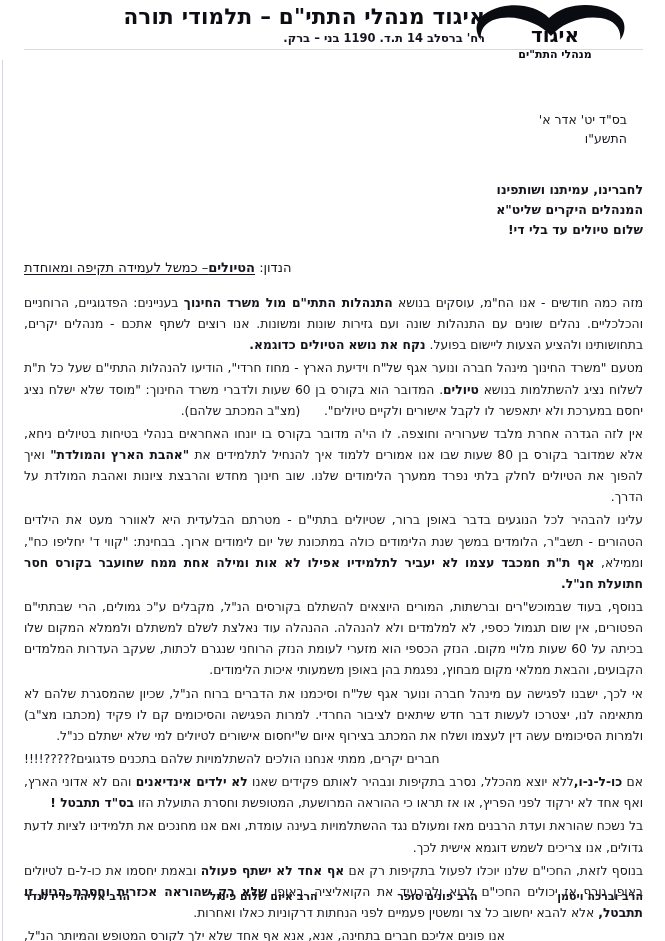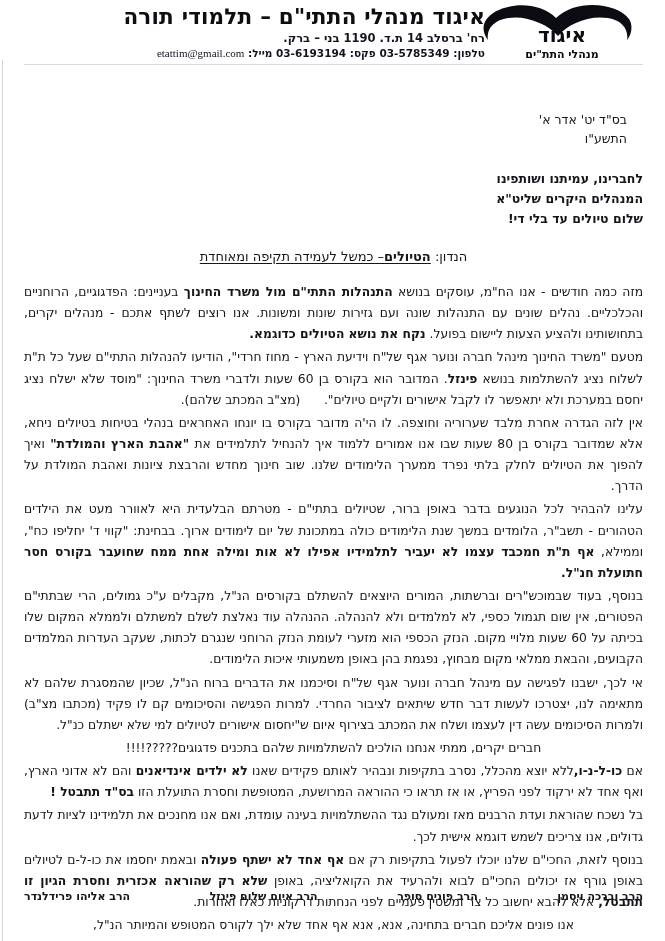--- a/index.html
+++ b/index.html
@@ -36,21 +36,21 @@
 
   
   .letterhead {
     position: relative;
     height: 70px;
     padding-top: 4px;
   }
   .lh-logo {
     position: absolute;
     top: 2px;
-    right: 9px;
+    right: 16px;
     width: 152px;
     height: 62px;
   }
   .lh-logo svg { display: block; }
   .lh-text {
     margin-right: 158px;
     text-align: right;
     direction: rtl;
   }
   .lh-title {
@@ -92,33 +92,33 @@
     padding-right: 16px;
     direction: rtl;
     text-align: right;
     width: 180px;
     font-size: 12.5px;
     line-height: 1.55;
   }
 
   
   .addressee {
-    margin-top: 20px;
+    margin-top: 31px;
     direction: rtl;
     text-align: right;
     font-size: 12.5px;
     font-weight: 700;
     line-height: 1.62;
   }
 
   
   .subject {
     margin-top: 17px;
     direction: rtl;
-    text-align: center;
+    text-align: left;
     font-size: 13px;
     line-height: 1.5;
   }
   .subject .underlined {
     text-decoration: underline;
     text-underline-offset: 2px;
   }
   .subject b { font-weight: 700; }
 
   
@@ -127,21 +127,21 @@
     direction: rtl;
     text-align: justify;
     font-size: 12.3px;
     line-height: 1.72;
   }
   .body p {
     margin: 0 0 2px 0;
   }
   .body p.tight { margin-bottom: 12px; }
   .body b { font-weight: 700; }
-  .center { text-align: center; }
+  .center { text-align: left; }
 
   
   .signatures {
     position: absolute;
     left: 24px;
     right: 22px;
     bottom: 38px;
     display: flex;
     flex-direction: row-reverse;
     justify-content: space-between;
@@ -164,28 +164,20 @@
       <svg width="152" height="62" viewBox="0 0 152 62" xmlns="http://www.w3.org/2000/svg" aria-hidden="true">
         <path d="M4 18 C14 2, 54 -4, 74 16 C94 -4, 136 1, 147 17 C151 23, 150 32, 145 38 C147 28, 140 18, 126 16 C106 13, 86 22, 76 34 C66 22, 44 13, 26 16 C12 18, 4 27, 6 38 C1 32, 0 24, 4 18 Z" fill="#0b0b12"></path>
         <text x="80" y="40" text-anchor="middle" font-family="DejaVu Sans, sans-serif" font-size="20" font-weight="700" fill="#0b0b12" direction="rtl">איגוד</text>
         <text x="80" y="56" text-anchor="middle" font-family="DejaVu Sans, sans-serif" font-size="11" font-weight="700" fill="#0b0b12" direction="rtl">מנהלי התת"ים</text>
       </svg>
     </div>
 
     <div class="lh-text">
       <div class="lh-title">איגוד מנהלי התתי"ם – תלמודי תורה</div>
       <div class="lh-addr">רח' ברסלב 14 ת.ד. 1190 בני – ברק.</div>
-      <div class="lh-contact">
-        <span>טלפון:</span>
-        <span>03-5785349</span>
-        <span>פקס:</span>
-        <span>03-6193194</span>
-        <span>מייל:</span>
-        <span class="mail-latin">etattim@gmail.com</span>
-      </div>
     </div>
 
     <div class="lh-rule"></div>
   </div>
 
   <div class="datebox">
     <div>בס"ד יט' אדר א'</div>
     <div>התשע"ו</div>
   </div>
 
@@ -197,21 +189,21 @@
 
   <div class="subject">
     <span>הנדון:</span>
     <span class="underlined"><b>הטיולים</b><span>– כמשל לעמידה תקיפה ומאוחדת</span></span>
   </div>
 
   <div class="body">
 
     <p><span>מזה כמה חודשים - אנו הח"מ, עוסקים בנושא </span><b>התנהלות התתי"ם מול משרד החינוך</b><span> בעניינים: הפדגוגיים, הרוחניים והכלכליים. נהלים שונים עם התנהלות שונה ועם גזירות שונות ומשונות. אנו רוצים לשתף אתכם - מנהלים יקרים, בתחושותינו ולהציע הצעות ליישום בפועל. </span><b>נקח את נושא הטיולים כדוגמא.</b></p>
 
-    <p><span>מטעם "משרד החינוך מינהל חברה ונוער אגף של"ח וידיעת הארץ - מחוז חרדי", הודיעו להנהלות התתי"ם שעל כל ת"ת לשלוח נציג להשתלמות בנושא </span><b>פינזל</b><span>. המדובר הוא בקורס בן 60 שעות ולדברי משרד החינוך: "מוסד שלא ישלח נציג יחסם במערכת ולא יתאפשר לו לקבל אישורים ולקיים טיולים".</span>&nbsp;&nbsp;&nbsp;&nbsp;&nbsp;&nbsp;<span>(מצ"ב המכתב שלהם).</span></p>
+    <p><span>מטעם "משרד החינוך מינהל חברה ונוער אגף של"ח וידיעת הארץ - מחוז חרדי", הודיעו להנהלות התתי"ם שעל כל ת"ת לשלוח נציג להשתלמות בנושא </span><b>טיולים</b><span>. המדובר הוא בקורס בן 60 שעות ולדברי משרד החינוך: "מוסד שלא ישלח נציג יחסם במערכת ולא יתאפשר לו לקבל אישורים ולקיים טיולים".</span>&nbsp;&nbsp;&nbsp;&nbsp;&nbsp;&nbsp;<span>(מצ"ב המכתב שלהם).</span></p>
 
     <p><span>אין לזה הגדרה אחרת מלבד שערוריה וחוצפה. לו הי'ה מדובר בקורס בו יונחו האחראים בנהלי בטיחות בטיולים ניחא, אלא שמדובר בקורס בן 80 שעות שבו אנו אמורים ללמוד איך להנחיל לתלמידים את </span><b>"אהבת הארץ והמולדת"</b><span> ואיך להפוך את הטיולים לחלק בלתי נפרד ממערך הלימודים שלנו. שוב חינוך מחדש והרבצת ציונות ואהבת המולדת על הדרך.</span></p>
 
     <p><span>עלינו להבהיר לכל הנוגעים בדבר באופן ברור, שטיולים בתתי"ם - מטרתם הבלעדית היא לאוורר מעט את הילדים הטהורים - תשב"ר, הלומדים במשך שנת הלימודים כולה במתכונת של יום לימודים ארוך. בבחינת: "קווי ד' יחליפו כח", וממילא, </span><b>אף ת"ת חמכבד עצמו לא יעביר לתלמידיו אפילו לא אות ומילה אחת ממח שחועבר בקורס חסר חתועלת חנ"ל.</b></p>
 
     <p>בנוסף, בעוד שבמוכש"רים וברשתות, המורים היוצאים להשתלם בקורסים הנ"ל, מקבלים ע"כ גמולים, הרי שבתתי"ם הפטורים, אין שום תגמול כספי, לא למלמדים ולא להנהלה. ההנהלה עוד נאלצת לשלם למשתלם ולממלא המקום שלו בכיתה על 60 שעות מלויי מקום. הנזק הכספי הוא מזערי לעומת הנזק הרוחני שנגרם לכתות, שעקב העדרות המלמדים הקבועים, והבאת ממלאי מקום מבחוץ, נפגמת בהן באופן משמעותי איכות הלימודים.</p>
 
     <p>אי לכך, ישבנו לפגישה עם מינהל חברה ונוער אגף של"ח וסיכמנו את הדברים ברוח הנ"ל, שכיון שהמסגרת שלהם לא מתאימה לנו, יצטרכו לעשות דבר חדש שיתאים לציבור החרדי. למרות הפגישה והסיכומים קם לו פקיד (מכתבו מצ"ב) ולמרות הסיכומים עשה דין לעצמו ושלח את המכתב בצירוף איום ש"יחסום אישורים לטיולים למי שלא ישתלם כנ"ל.</p>
 
     <p class="center">חברים יקרים, ממתי אנחנו הולכים להשתלמויות שלהם בתכנים פדגוגים?????!!!!</p>

